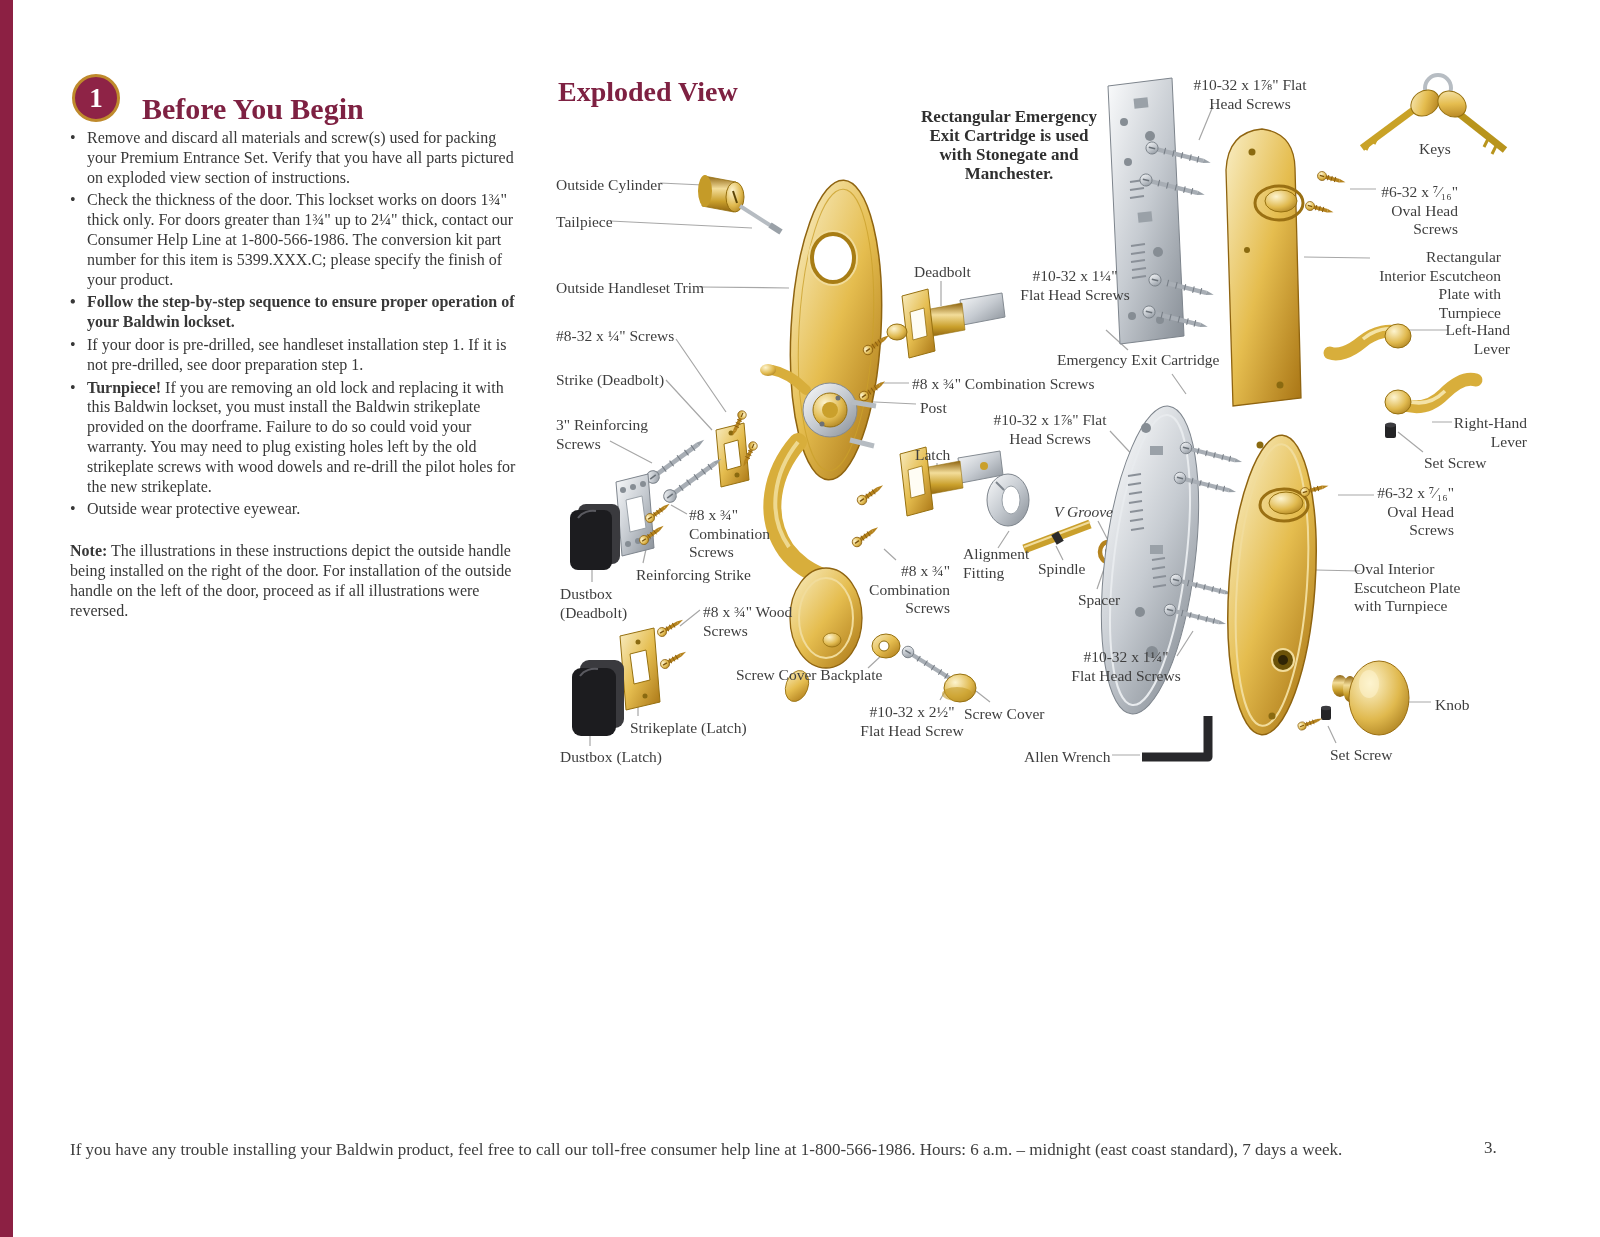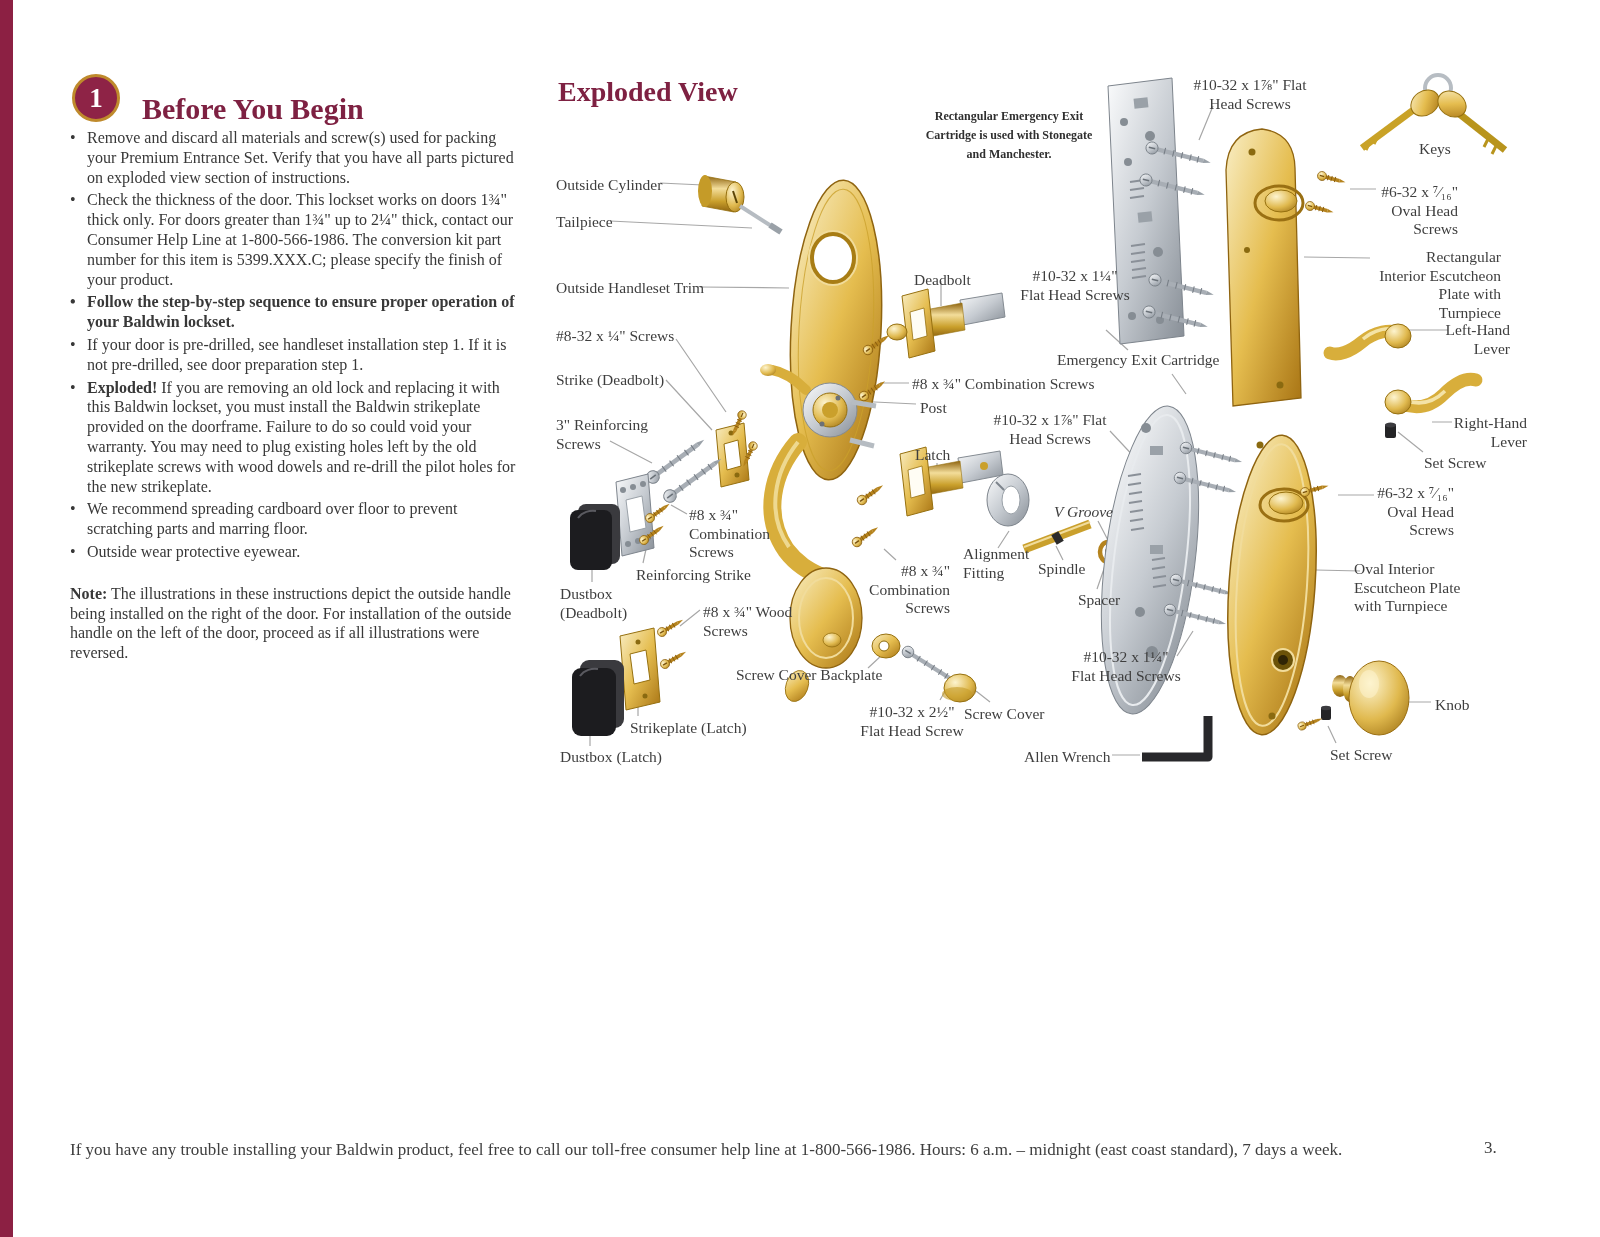--- a/index.html
+++ b/index.html
@@ -11,21 +11,21 @@
          display:flex;align-items:center;justify-content:center;}
   .step-title{position:absolute;left:126px;top:76px;margin:16px;font-size:30px;font-weight:bold;color:#7e2142;}
   .exploded-title{position:absolute;left:558px;top:76px;margin:0;font-size:28px;font-weight:bold;color:#7e2142;}
   .left-col{position:absolute;left:70px;top:128px;width:448px;}
   ul.bullets{margin:0;padding:0;list-style:none;font-size:16px;line-height:19.8px;}
   ul.bullets li{position:relative;padding-left:17px;margin-bottom:3px;}
   ul.bullets li::before{content:"•";position:absolute;left:0;top:0;}
   ul.bullets li.bold{font-weight:bold;}
   .note{margin:22px 0 0 0;font-size:16px;line-height:19.8px;}
   .callout{position:absolute;left:920px;top:107px;width:178px;text-align:center;
-           font-weight:bold;font-size:12px;line-height:19px;color:#2f2f2f;}
+           font-weight:bold;font-size:17px;line-height:19px;color:#2f2f2f;}
   .plabel{position:absolute;font-size:15.5px;line-height:18.5px;color:#3e3e3e;white-space:pre-line;}
   .footer-text{position:absolute;left:70px;top:1140px;font-size:17px;color:#3e3e3e;}
   .pageno{position:absolute;left:1484px;top:1138px;font-size:17px;color:#3e3e3e;}
   svg{position:absolute;left:0;top:0;pointer-events:none;}
   #labels{position:absolute;left:0;top:0;width:1600px;height:1237px;}
 </style>
 </head>
 <body>
 
 <div class="page">
@@ -34,22 +34,21 @@
   <div class="badge">1</div>
   <h1 class="step-title">Before You Begin</h1>
   <h2 class="exploded-title">Exploded View</h2>
 
   <section class="left-col">
     <ul class="bullets" id="bullet-list">
         <li>Remove and discard all materials and screw(s) used for packing your Premium Entrance Set. Verify that you have all parts pictured on exploded view section of instructions.</li>
         <li>Check the thickness of the door. This lockset works on doors 1¾" thick only. For doors greater than 1¾" up to 2¼" thick, contact our Consumer Help Line at 1-800-566-1986. The conversion kit part number for this item is 5399.XXX.C; please specify the finish of your product.</li>
         <li class="bold">Follow the step-by-step sequence to ensure proper operation of your Baldwin lockset.</li>
         <li>If your door is pre-drilled, see handleset installation step 1. If it is not pre-drilled, see door preparation step 1.</li>
-        <li><b>Exploded! </b>If you are removing an old lock and replacing it with this Baldwin lockset, you must install the Baldwin strikeplate provided on the doorframe. Failure to do so could void your warranty. You may need to plug existing holes left by the old strikeplate screws with wood dowels and re-drill the pilot holes for the new strikeplate.</li>
-        <li>We recommend spreading cardboard over floor to prevent scratching parts and marring floor.</li>
+        <li><b>Turnpiece! </b>If you are removing an old lock and replacing it with this Baldwin lockset, you must install the Baldwin strikeplate provided on the doorframe. Failure to do so could void your warranty. You may need to plug existing holes left by the old strikeplate screws with wood dowels and re-drill the pilot holes for the new strikeplate.</li>
         <li>Outside wear protective eyewear.</li>
       </ul>
     <p class="note"><b>Note:</b> <span>The illustrations in these instructions depict the outside handle being installed on the right of the door. For installation of the outside handle on the left of the door, proceed as if all illustrations were reversed.</span></p>
   </section>
 
   <div class="callout">Rectangular Emergency Exit Cartridge is used with Stonegate and Manchester.</div>
 
   <svg width="1600" height="1237">
     <defs>
       <linearGradient id="br" x1="0" y1="0" x2="1" y2="1">
@@ -330,21 +329,21 @@
       <div class="plabel" style="left: 689px; top: 506px;">#8 x ¾"
 Combination
 Screws</div>
       <div class="plabel" style="left: 636px; top: 566px;">Reinforcing Strike</div>
       <div class="plabel" style="left: 560px; top: 585px;">Dustbox
 (Deadbolt)</div>
       <div class="plabel" style="left: 703px; top: 603px;">#8 x ¾" Wood
 Screws</div>
       <div class="plabel" style="left: 630px; top: 719px;">Strikeplate (Latch)</div>
       <div class="plabel" style="left: 560px; top: 748px;">Dustbox (Latch)</div>
-      <div class="plabel" style="left: 914px; top: 271px; text-align: right;">Deadbolt</div>
+      <div class="plabel" style="left: 914px; top: 263px; text-align: right;">Deadbolt</div>
       <div class="plabel" style="left: 1010px; top: 267px; width: 130px; text-align: center;">#10-32 x 1¼"
 Flat Head Screws</div>
       <div class="plabel" style="left: 912px; top: 375px;">#8 x ¾" Combination Screws</div>
       <div class="plabel" style="left: 920px; top: 399px;">Post</div>
       <div class="plabel" style="left: 1057px; top: 351px;">Emergency Exit Cartridge</div>
       <div class="plabel" style="left: 990px; top: 411px; width: 120px; text-align: center;">#10-32 x 1⅞" Flat
 Head Screws</div>
       <div class="plabel" style="left: 915px; top: 446px;">Latch</div>
       <div class="plabel" style="left: 1054px; top: 503px; font-style: italic;">V Groove</div>
       <div class="plabel" style="left: 963px; top: 545px;">Alignment

